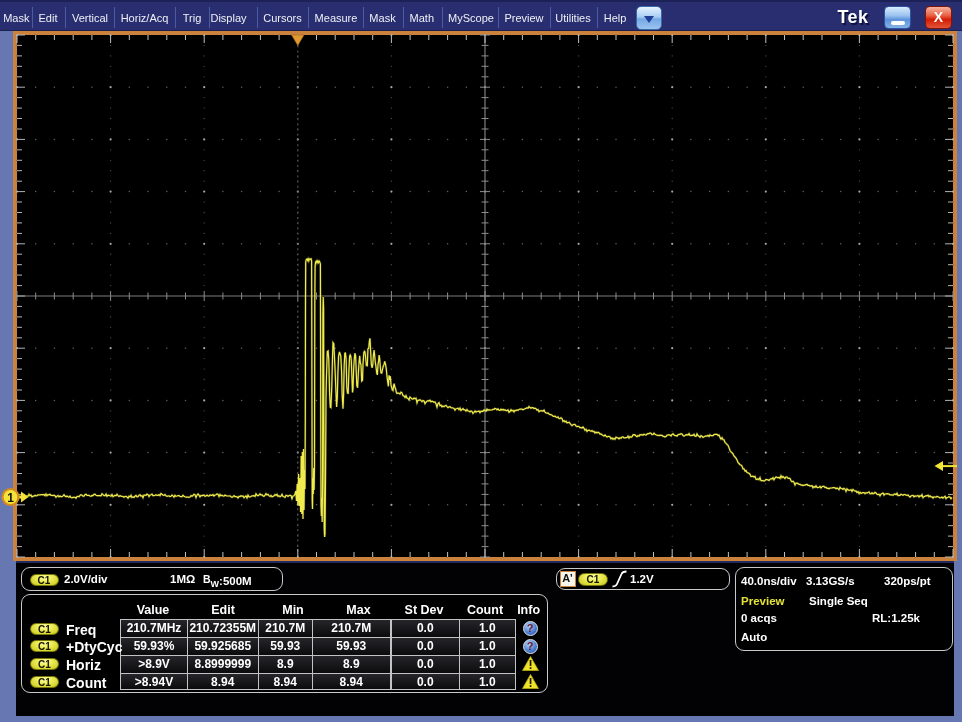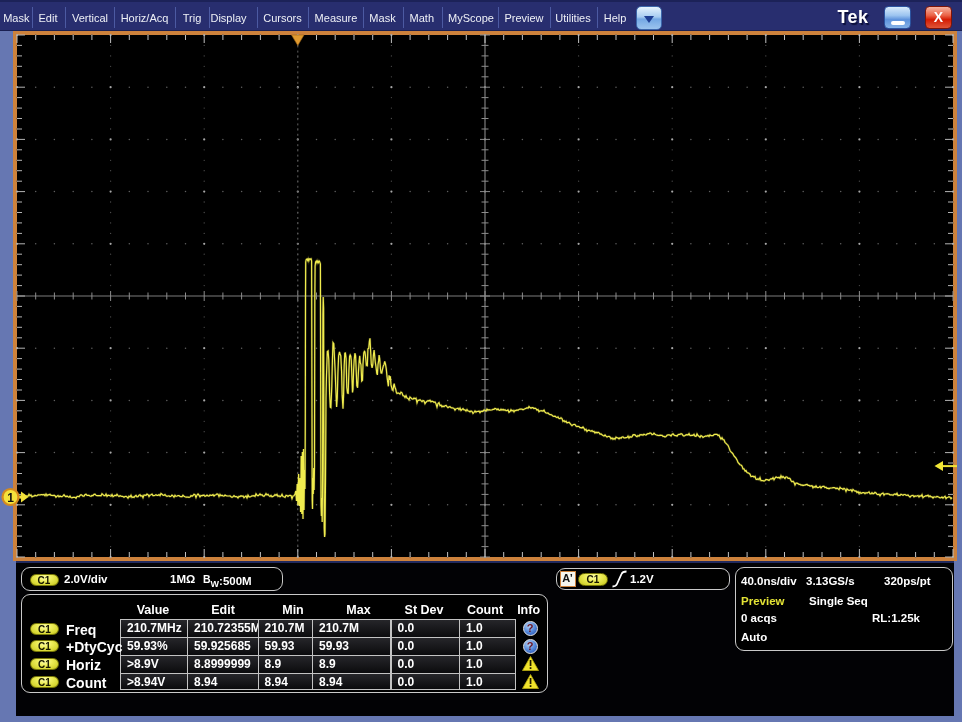--- a/index.html
+++ b/index.html
@@ -37,21 +37,21 @@
 .bt { position:absolute; color:#fff; font-weight:bold; font-size:11.5px; white-space:nowrap; }
 .pill { position:absolute; width:29px; height:12px; border-radius:6.5px;
   background:radial-gradient(ellipse at 50% 25%, #ffffa8 0%, #ecec58 40%, #d6d632 75%, #b0b018 100%);
   border:1px solid #777708; color:#151500; font-size:10px; font-weight:bold;
   text-align:center; line-height:11.5px; }
 .th { position:absolute; top:602.5px; transform:translateX(-50%); color:#fff;
   font-weight:bold; font-size:12.5px; }
 .rl { position:absolute; color:#fff; font-weight:bold; font-size:14px; }
 .cell { position:absolute; border-top:1px solid #c3c3c3; border-left:1px solid #c3c3c3;
   background:linear-gradient(#26262a, #0b0b0d);
-  color:#fff; font-weight:bold; font-size:12px; line-height:17.5px; padding-left:6px; }
+  color:#fff; font-weight:bold; font-size:12px; line-height:17.5px; padding-left:0;text-align:center; }
 .cell:nth-child(6n) { border-right:1px solid #c3c3c3; }
 .qicon { position:absolute; width:15px; height:15px; border-radius:50%;
   background:radial-gradient(circle at 38% 30%, #b8d4f4 0%, #5588d8 50%, #1a44a8 100%);
   border:1.5px solid #e8e8e8; color:#6a1424; font-size:11px; font-weight:bold;
   text-align:center; line-height:13px; }
 .wicon { position:absolute; width:17px; height:15px; }
 </style>
 </head>
 <body>
 <div id="menubar">

